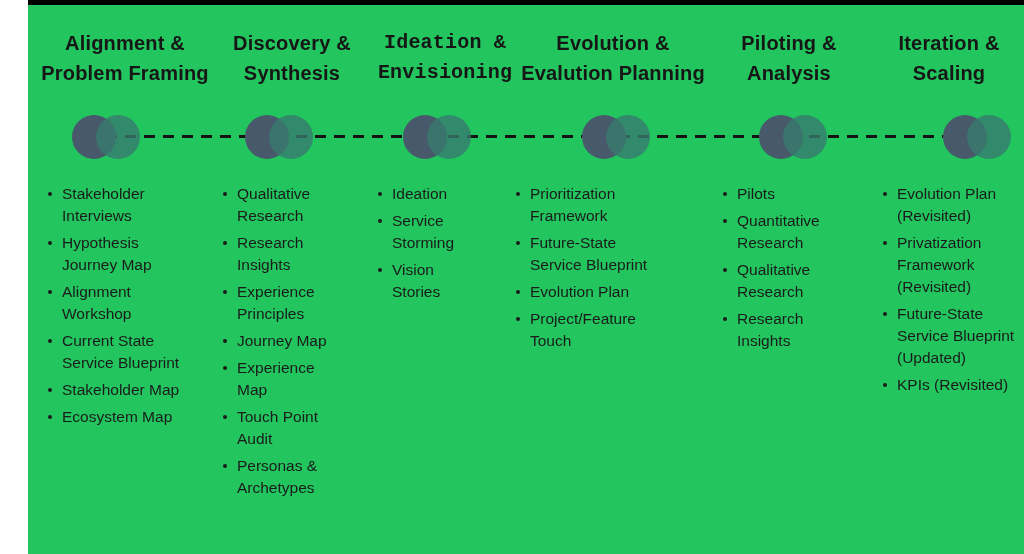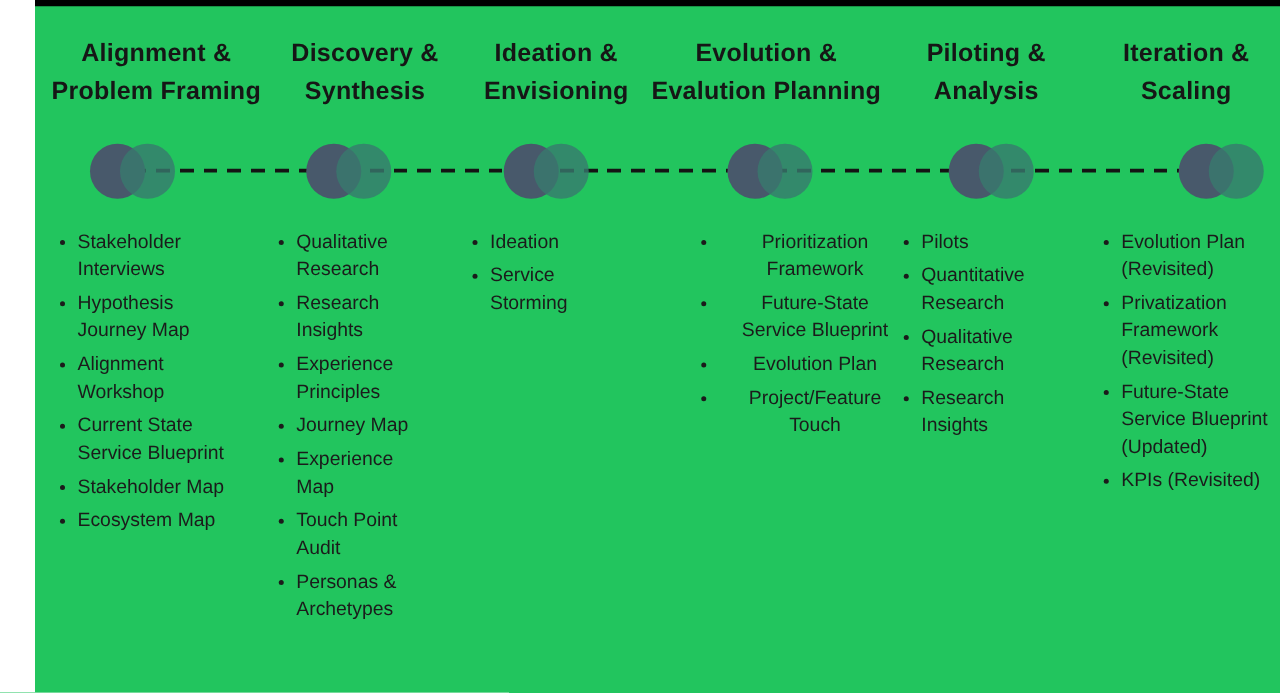--- a/index.html
+++ b/index.html
@@ -79,38 +79,40 @@
       <li>Experience
 Principles</li>
       <li>Journey Map</li>
       <li>Experience
 Map</li>
       <li>Touch Point
 Audit</li>
       <li>Personas &amp;
 Archetypes</li>
     </ul>
-    <div class="phase-title" style="left: 342px; width: 150px;">Ideation &amp;
+    <div class="phase-title" style="left: 342px; width: 150px; font-family: Liberation Mono, monospace;">Ideation &amp;
 Envisioning</div>
     <div class="node" style="left: 375px; width: 68px;">
       <div class="circ left" style="background: rgb(72, 89, 107);"></div>
       <div class="circ right" style="background: rgba(56, 121, 110, 0.8);"></div>
     </div>
     <ul class="phase-list" style="left: 348px; width: 140px;">
       <li>Ideation</li>
       <li>Service
 Storming</li>
+      <li>Vision
+Stories</li>
     </ul>
     <div class="phase-title" style="left: 490px; width: 190px;">Evolution &amp;
 Evalution Planning</div>
     <div class="node" style="left: 554px; width: 68px;">
       <div class="circ left" style="background: rgb(72, 89, 107);"></div>
       <div class="circ right" style="background: rgba(56, 121, 110, 0.8);"></div>
     </div>
-    <ul class="phase-list" style="left: 531px; width: 170px; text-align: center;">
+    <ul class="phase-list" style="left: 486px; width: 170px;">
       <li>Prioritization
 Framework</li>
       <li>Future-State
 Service Blueprint</li>
       <li>Evolution Plan</li>
       <li>Project/Feature
 Touch</li>
     </ul>
     <div class="phase-title" style="left: 686px; width: 150px;">Piloting &amp;
 Analysis</div>

